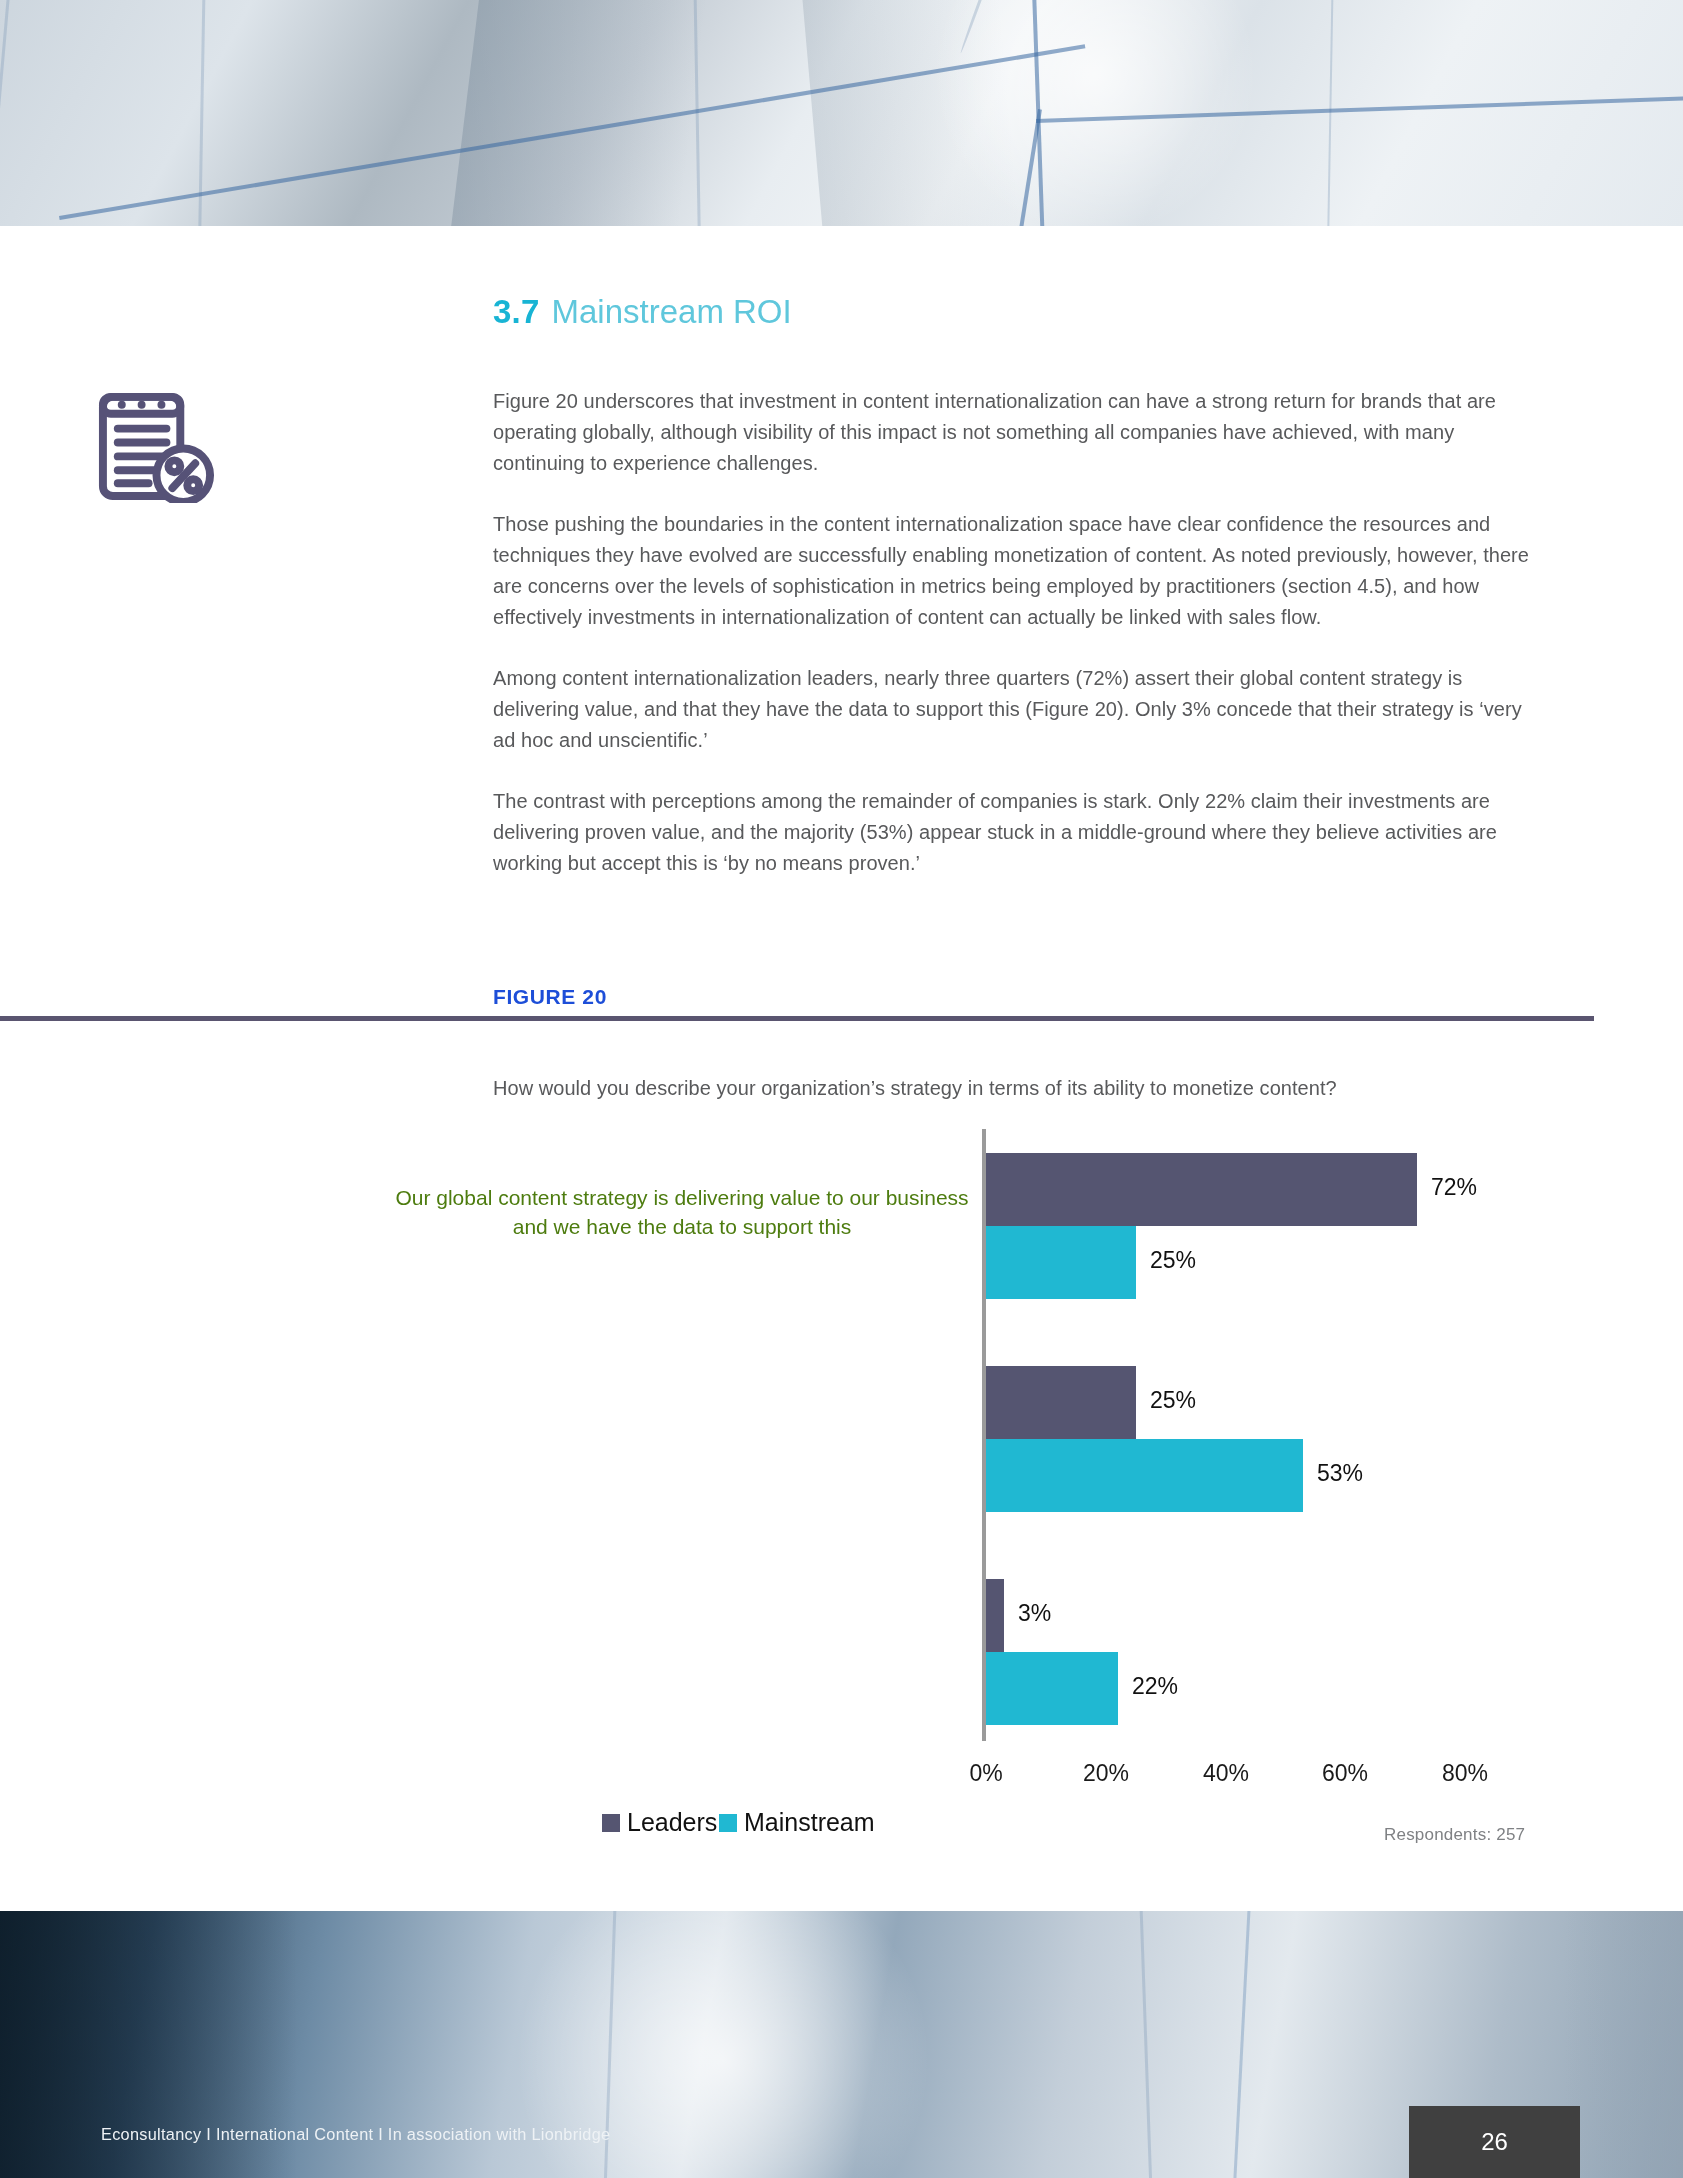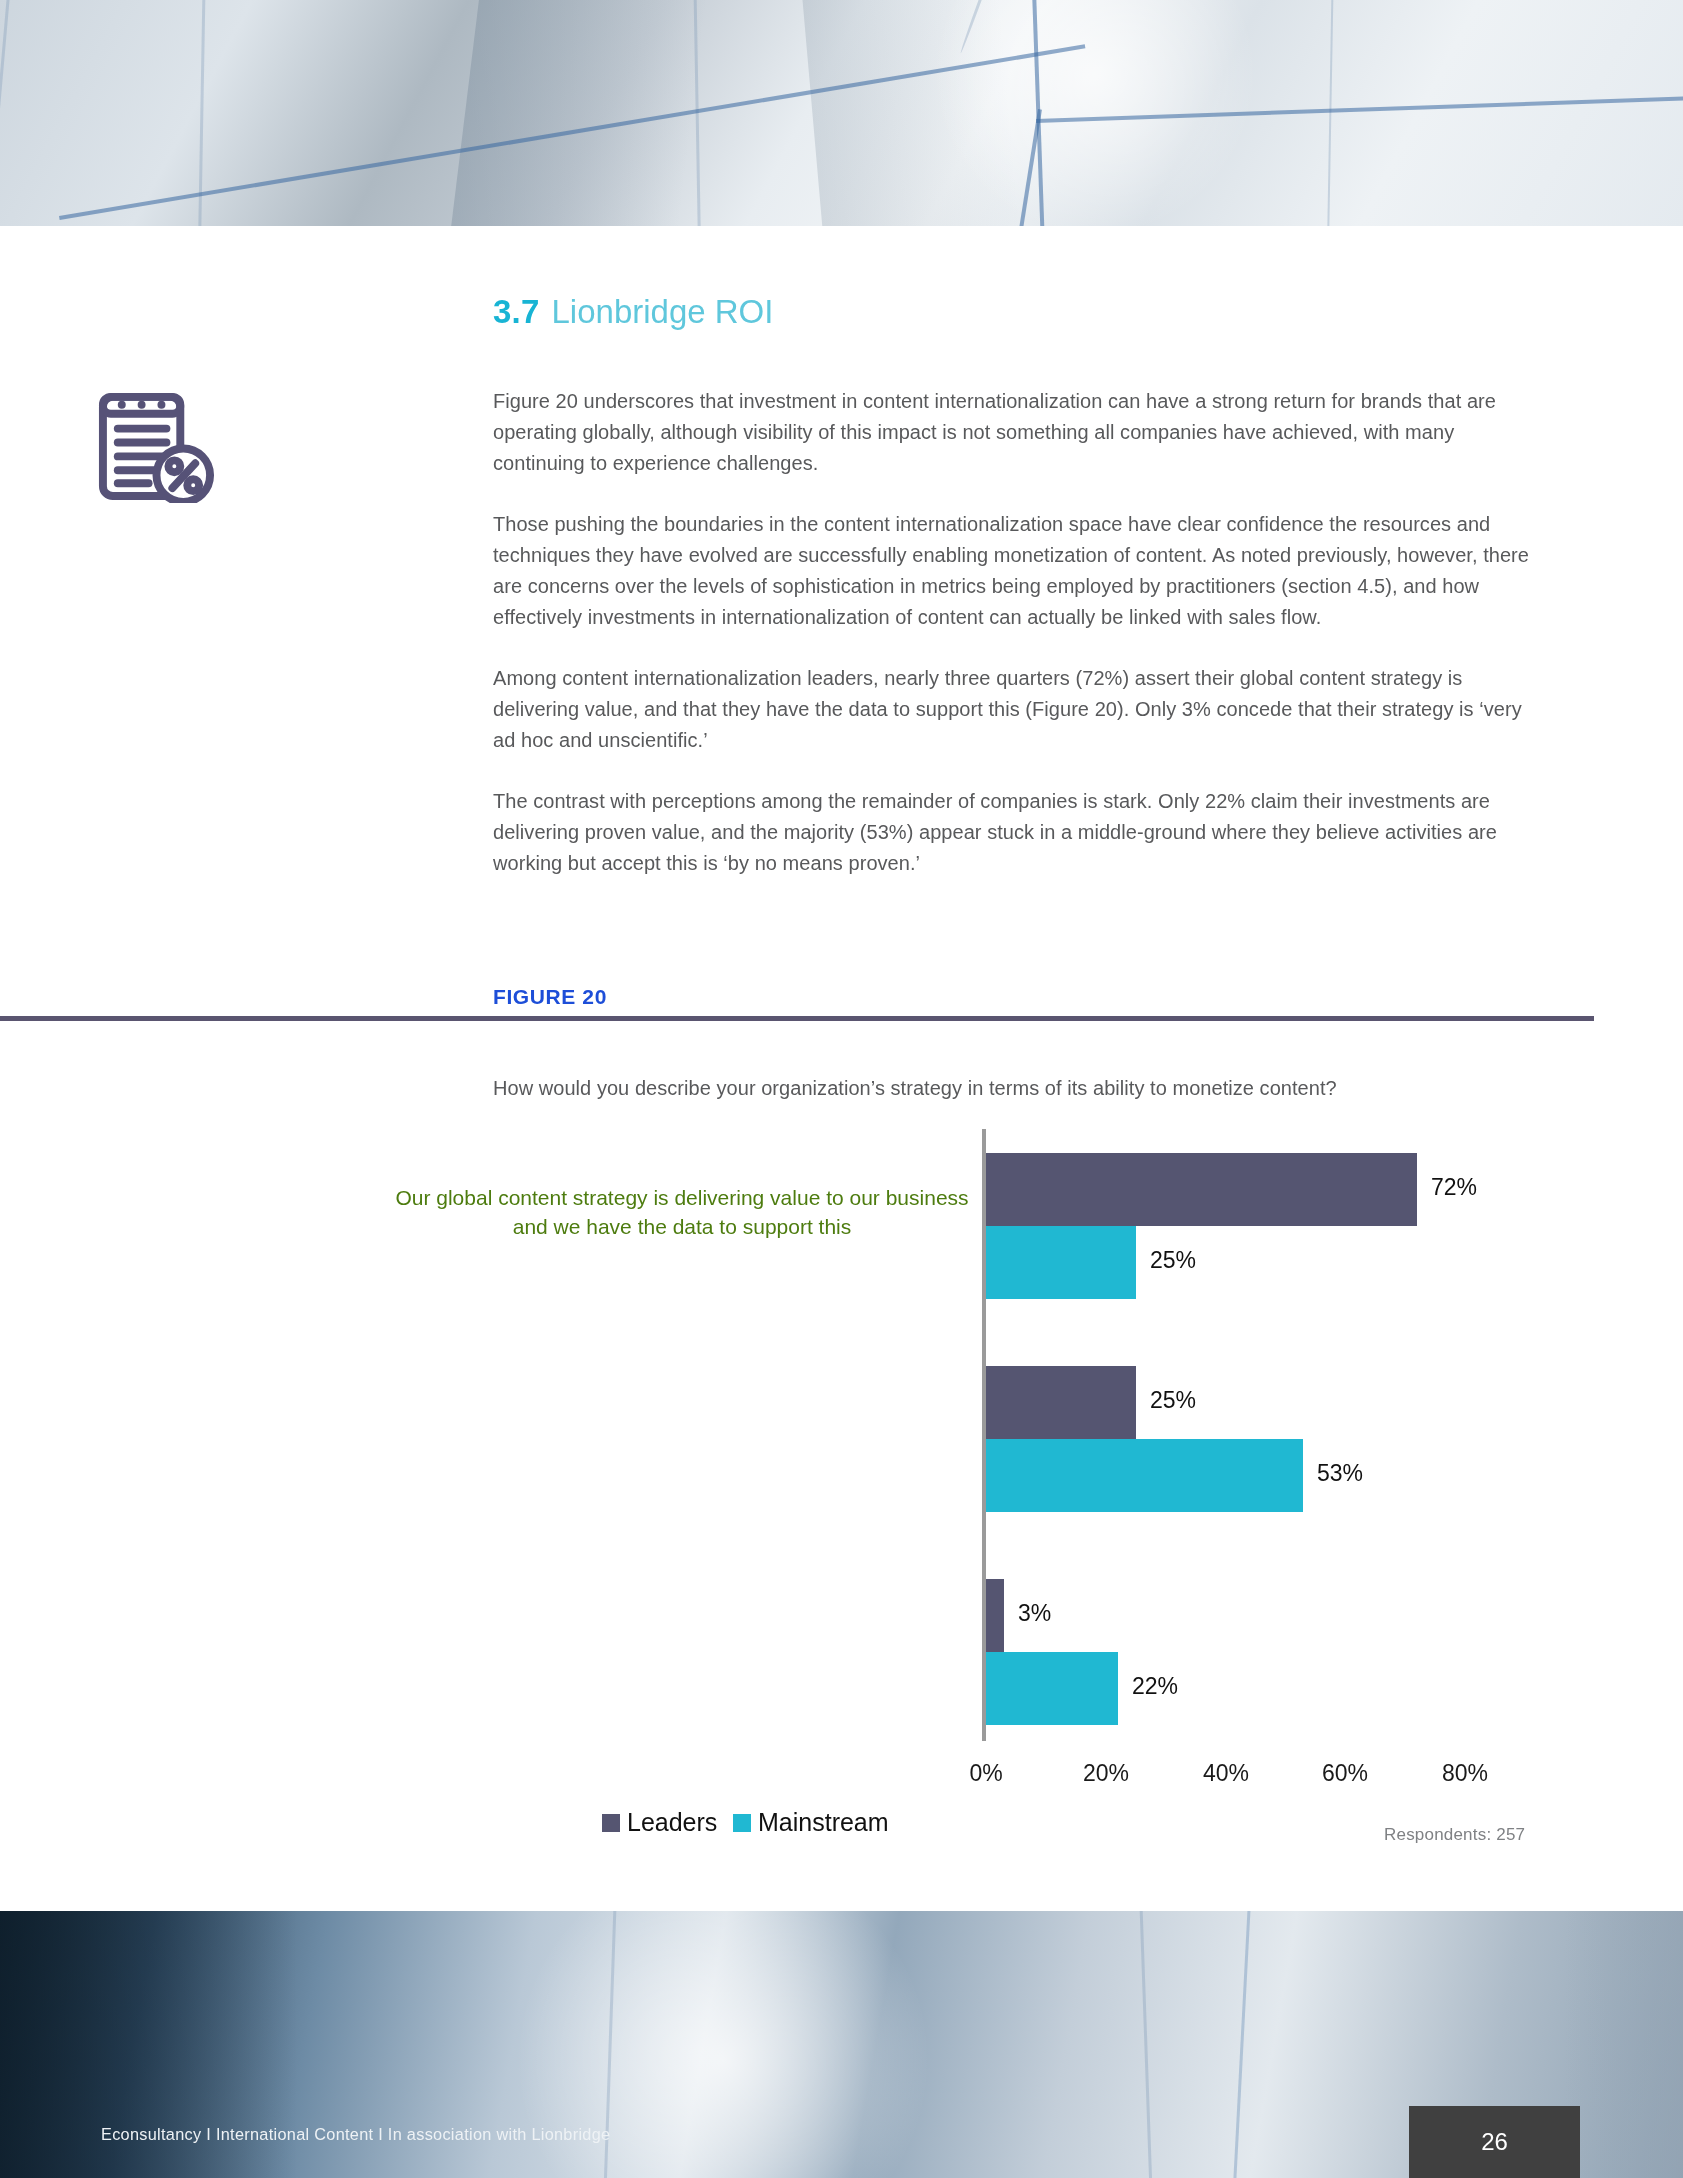--- a/index.html
+++ b/index.html
@@ -109,21 +109,21 @@
     <div class="rig pale" style="left:693px;top:-40px;width:3px;height:327px;transform:rotate(-1deg);"></div>
     <div class="rig pale" style="left:1332px;top:-40px;width:2px;height:327px;transform:rotate(1deg);"></div>
     <div class="rig" style="left:1032px;top:-10px;width:4px;height:257px;transform:rotate(-2deg);"></div>
     <div class="rig" style="left:1038px;top:109px;width:4px;height:139px;transform:rotate(9deg);"></div>
     <div class="rig" style="left:59px;top:216px;width:1040px;height:4px;transform:rotate(-9.5deg);"></div>
     <div class="rig" style="left:1036px;top:119px;width:653px;height:4px;transform:rotate(-2deg);"></div>
     <div class="rig pale" style="left:1000px;top:-59px;width:3px;height:119px;border-radius:50%;transform:rotate(20deg);"></div>
   </div>
 
   <div id="section-head">
-    <span id="section-num">3.7</span><span id="section-title">Lionbridge ROI</span>
+    <span id="section-num">3.7</span><span id="section-title">Mainstream ROI</span>
   </div>
 
   <div id="doc-icon">
     <svg viewBox="0 0 130 125" width="129" height="124" aria-hidden="true">
       <g fill="none" stroke="#565277" stroke-width="8" stroke-linecap="round" stroke-linejoin="round">
         <rect x="12" y="18" width="78" height="100" rx="10"></rect>
         <rect x="12" y="18" width="78" height="17" rx="8"></rect>
         <line x1="27" y1="50" x2="76" y2="50"></line>
         <line x1="27" y1="64" x2="76" y2="64"></line>
         <line x1="27" y1="78" x2="76" y2="78"></line>
@@ -187,21 +187,21 @@
     <span class="xtick" style="left: 834px;">40%</span>
     <span class="xtick" style="left: 953px;">60%</span>
     <span class="xtick" style="left: 1073px;">80%</span>
   </div>
 
   <div id="legend">
     <div class="lg-item" style="left:210px;">
       <span class="lg-swatch leaders"></span>
       <span class="lg-text">Leaders</span>
     </div>
-    <div class="lg-item" style="left:313px;padding-left:28px;">
+    <div class="lg-item" style="left:299px;padding-left:28px;">
       <span class="lg-swatch mainstream"></span>
       <span class="lg-text">Mainstream</span>
     </div>
   </div>
 
   <div id="respondents">Respondents: 257</div>
 
   <div class="photo-band" id="band-bottom">
     <div class="shade" style="left:0;top:0;width:297px;height:267px;background:linear-gradient(90deg,rgba(10,25,38,.75),rgba(10,25,38,0));"></div>
     <div class="halo" style="left:515px;top:-59px;width:416px;height:416px;"></div>

